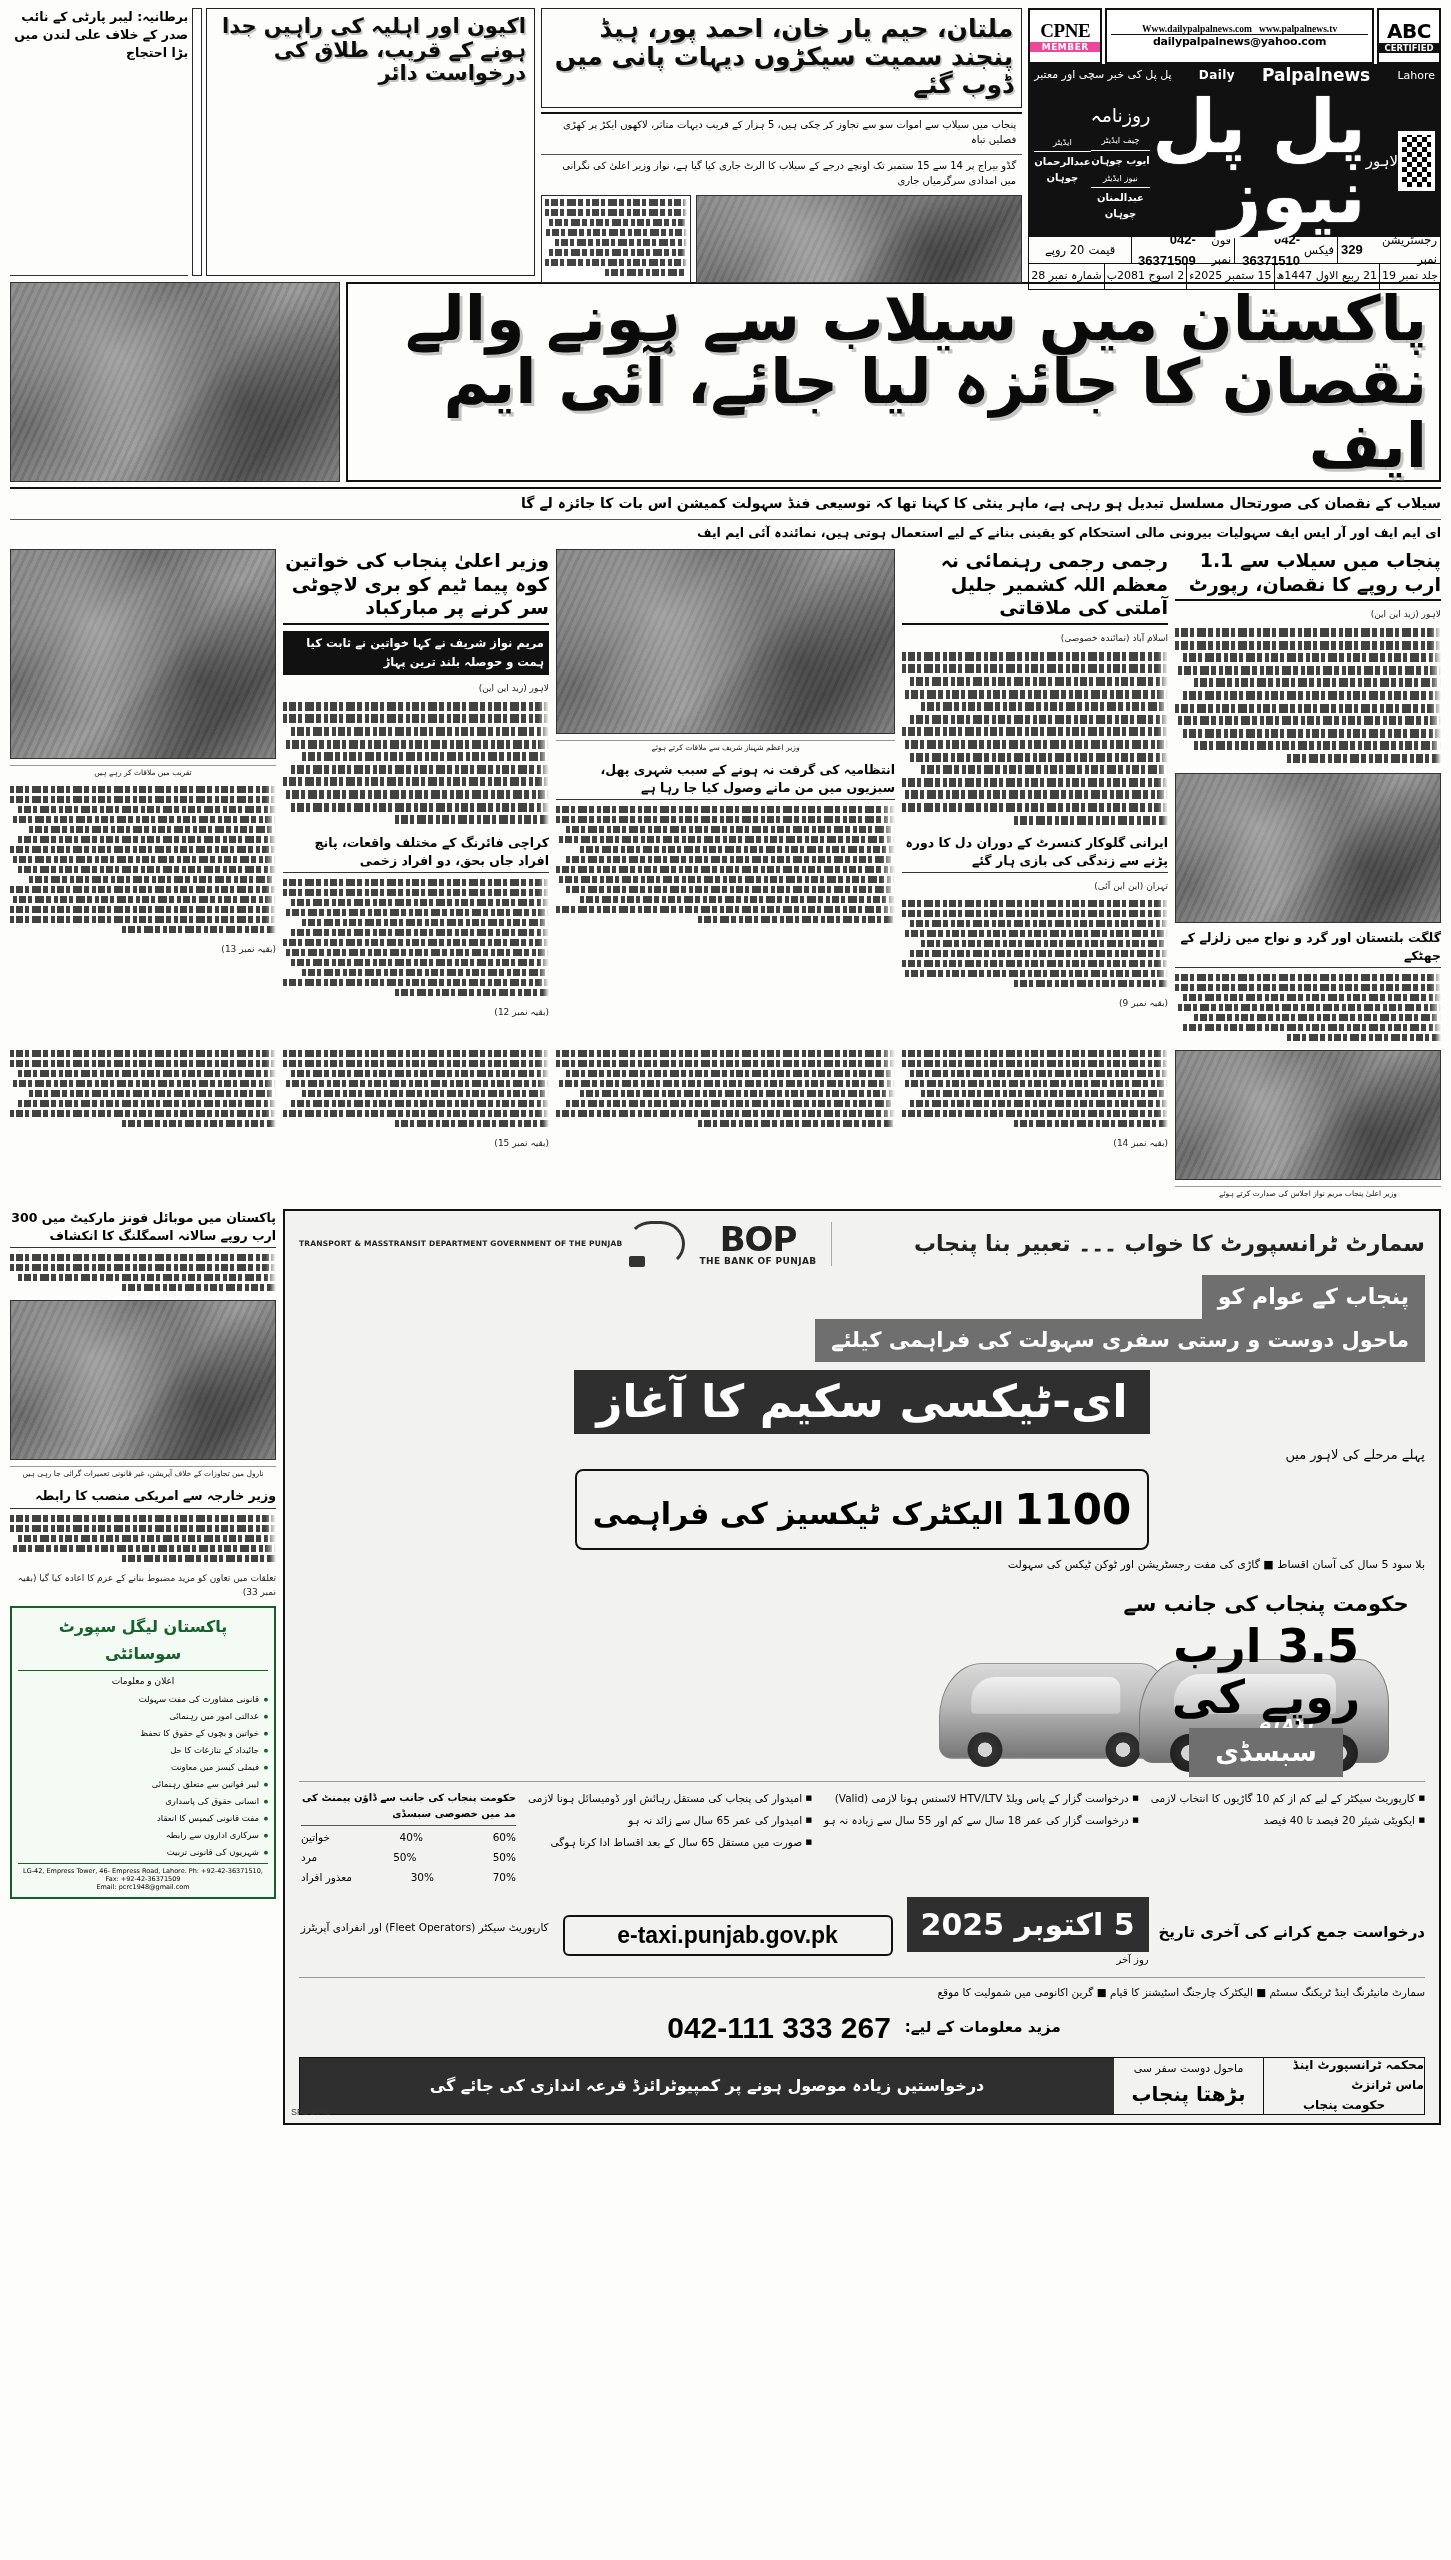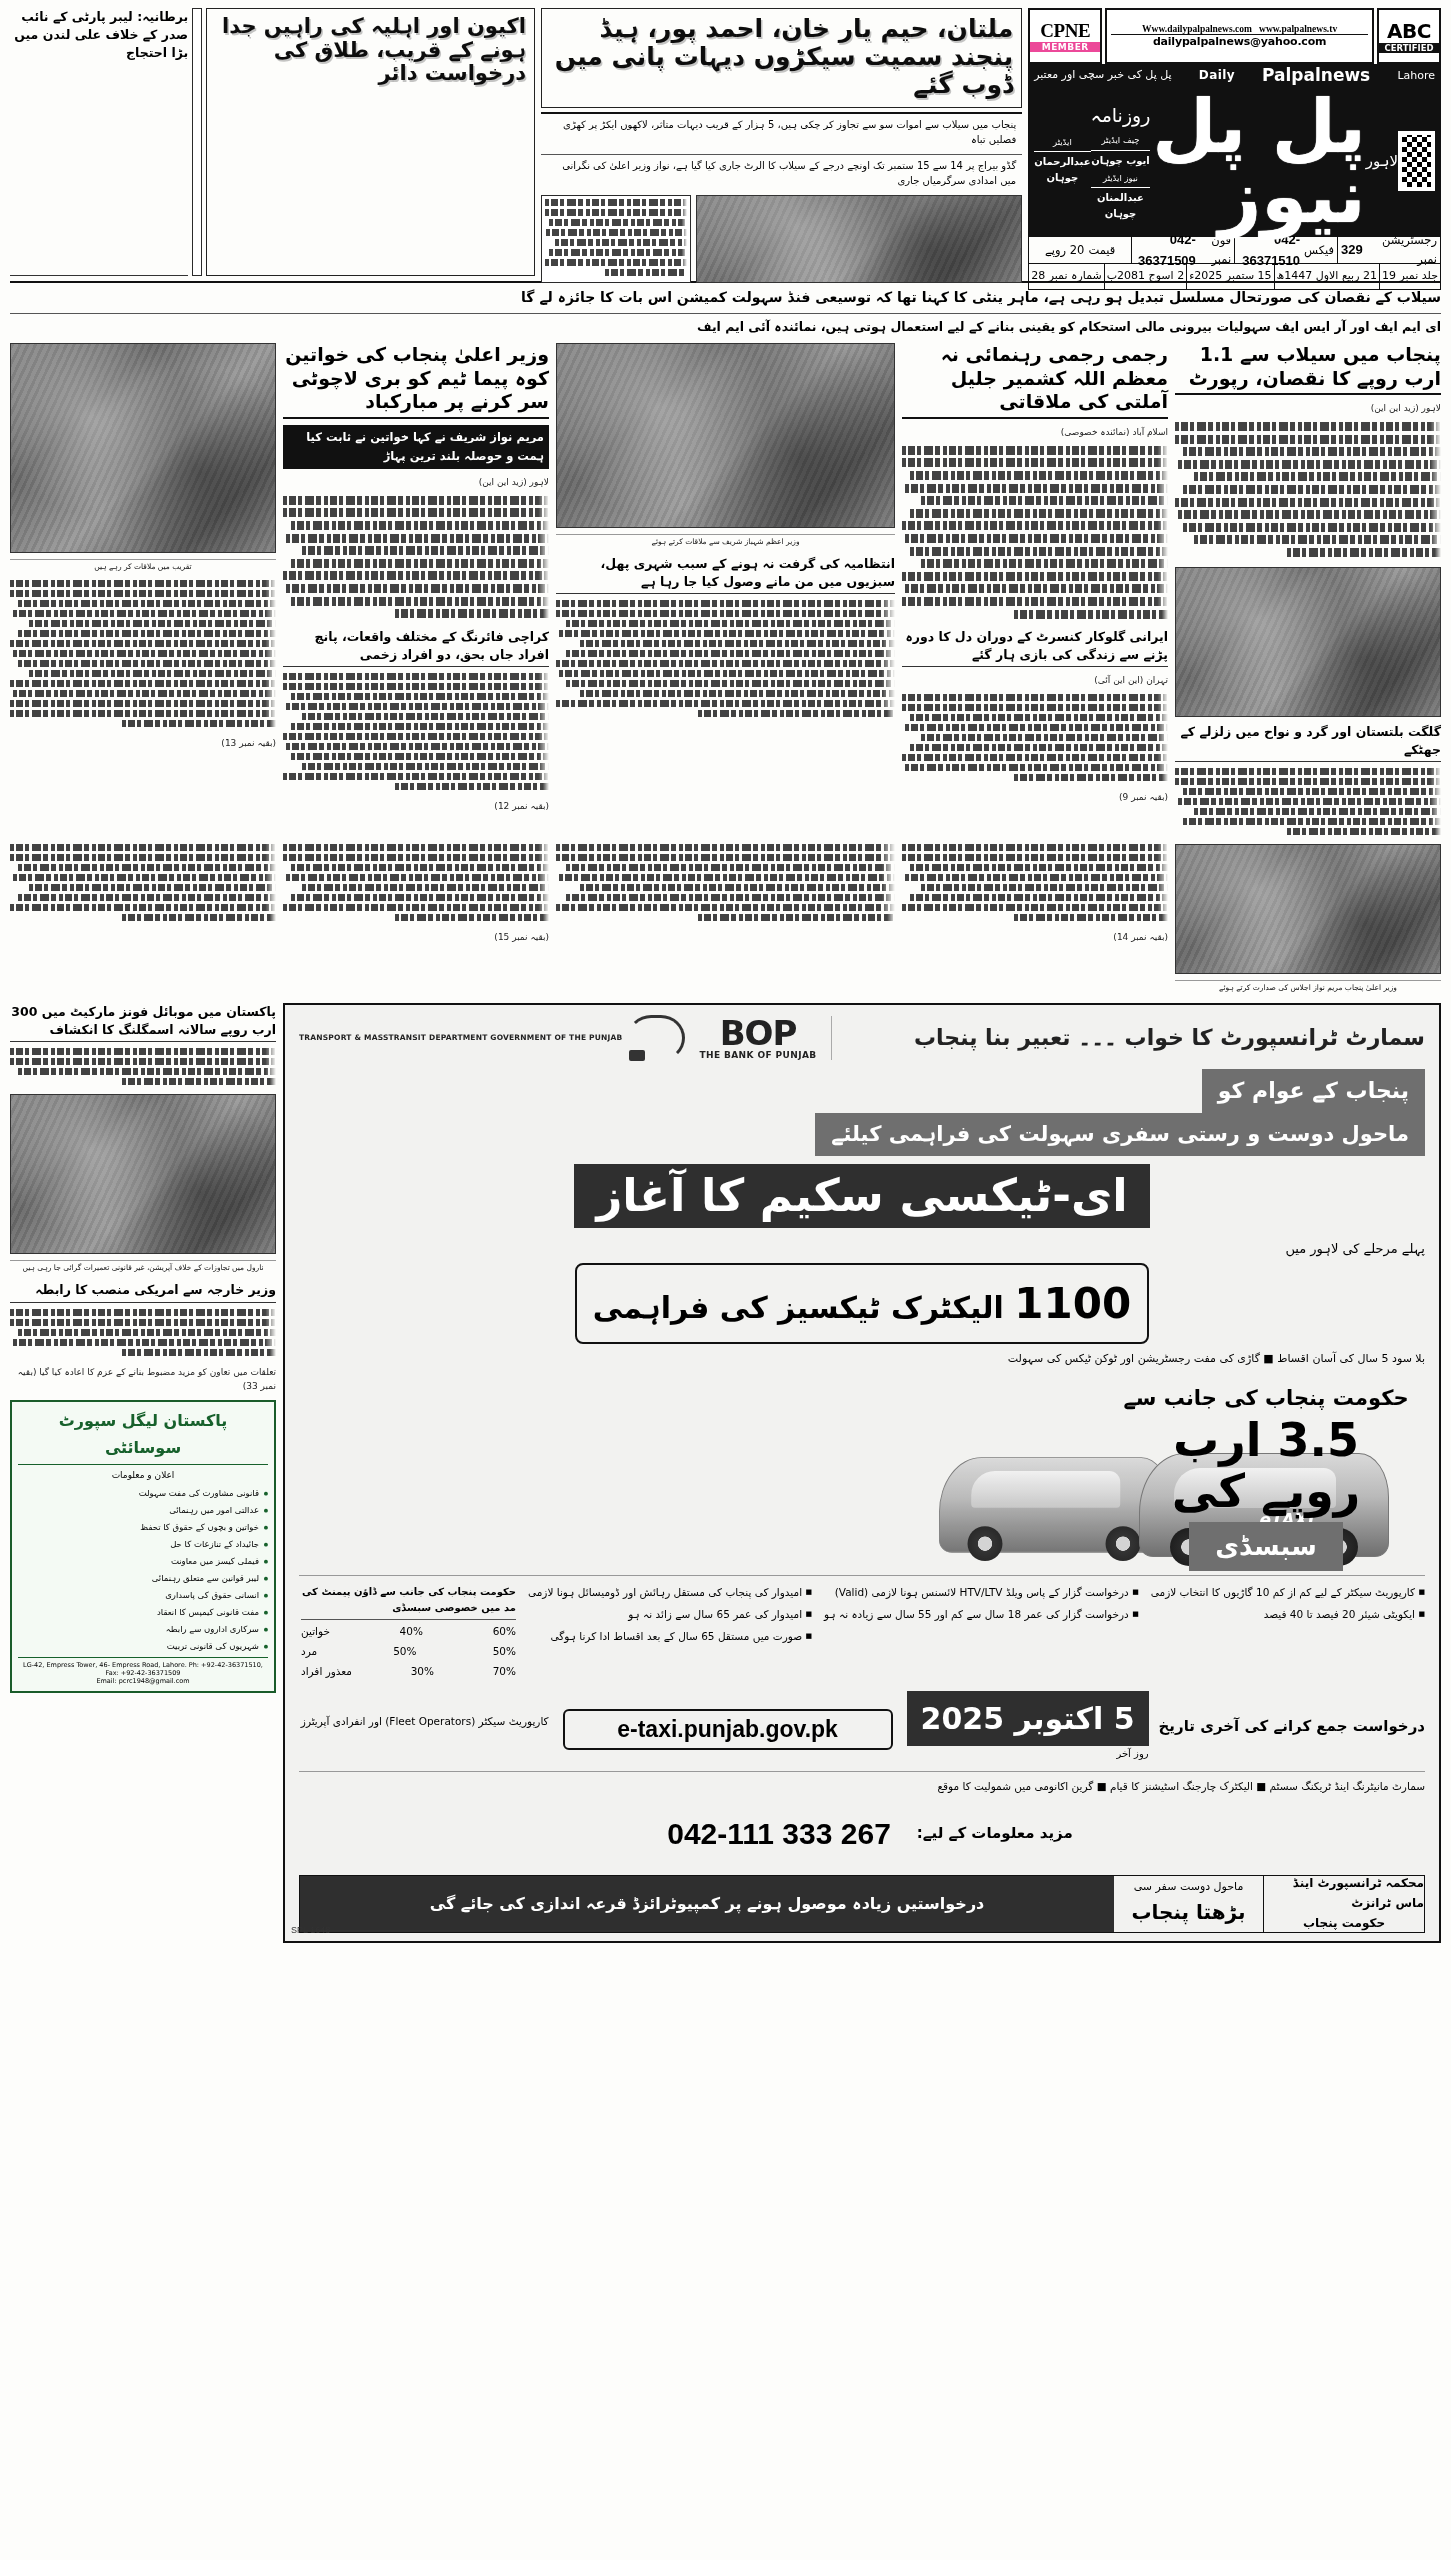--- a/index.html
+++ b/index.html
@@ -385,20 +385,24 @@
           <div class="ln"></div>
         <div class="ln"></div>
           <div class="ln"></div>
           <div class="ln"></div>
           <div class="ln last"></div>
       </div>
       <div class="sub-hl urdu">برطانیہ: لیبر پارٹی کے نائب صدر کے خلاف علی لندن میں بڑا احتجاج</div>
     </div>
   </div>
 
+  <div class="mainhead-row">
+    <div class="mainhead urdu hl hl-xl">پاکستان میں سیلاب سے ہونے والے نقصان کا جائزہ لیا جائے، آئی ایم ایف</div>
+    <div class="ph photo"></div>
+  </div>
   <div class="kicker urdu rule-h" style="padding-top:4px;">سیلاب کے نقصان کی صورتحال مسلسل تبدیل ہو رہی ہے، ماہر ینٹی کا کہنا تھا کہ توسیعی فنڈ سہولت کمیشن اس بات کا جائزہ لے گا</div>
   <div class="kicker urdu rule-thin" style="padding-top:4px;font-size:12.5px;">ای ایم ایف اور آر ایس ایف سہولیات بیرونی مالی استحکام کو یقینی بنانے کے لیے استعمال ہوتی ہیں، نمائندہ آئی ایم ایف</div>
 
   <div class="grid">
 
     <div class="col c-a">
       <div class="sec-hl urdu hl-md">پنجاب میں سیلاب سے 1.1 ارب روپے کا نقصان، رپورٹ</div>
       <div class="byline urdu">لاہور (زید این این)</div>
       <div class="bt">
         <div class="ln"></div>
@@ -698,21 +702,21 @@
           </div>
         </div>
         <div class="ad-site" style="flex:0 0 330px;">e-taxi.punjab.gov.pk</div>
         <div class="urdu" style="font-size:10.5px;flex:1;">کارپوریٹ سیکٹر (Fleet Operators) اور انفرادی آپریٹرز</div>
       </div>
 
       <div class="urdu" style="font-size:10.5px;margin-top:8px;border-top:1px solid #999;padding-top:6px;">سمارٹ مانیٹرنگ اینڈ ٹریکنگ سسٹم  ■  الیکٹرک چارجنگ اسٹیشنز کا قیام  ■  گرین اکانومی میں شمولیت کا موقع</div>
 
       <div style="display:flex;align-items:center;justify-content:center;gap:10px;margin-top:6px;">
         <div class="urdu" style="font-size:15px;font-weight:700;">مزید معلومات کے لیے:</div>
-        <div class="ad-phone" style="margin:16px;">042-111 333 267</div>
+        <div class="ad-phone" style="margin:4px;">042-111 333 267</div>
       </div>
 
       <div class="ad-foot">
         <div class="f-r urdu">
           <span>محکمہ ٹرانسپورٹ اینڈ ماس ٹرانزٹ</span>
           <span>حکومت پنجاب</span>
         </div>
         <div class="f-mid urdu">
           <span>ماحول دوست سفر سی</span>
           <b>بڑھتا پنجاب</b>

